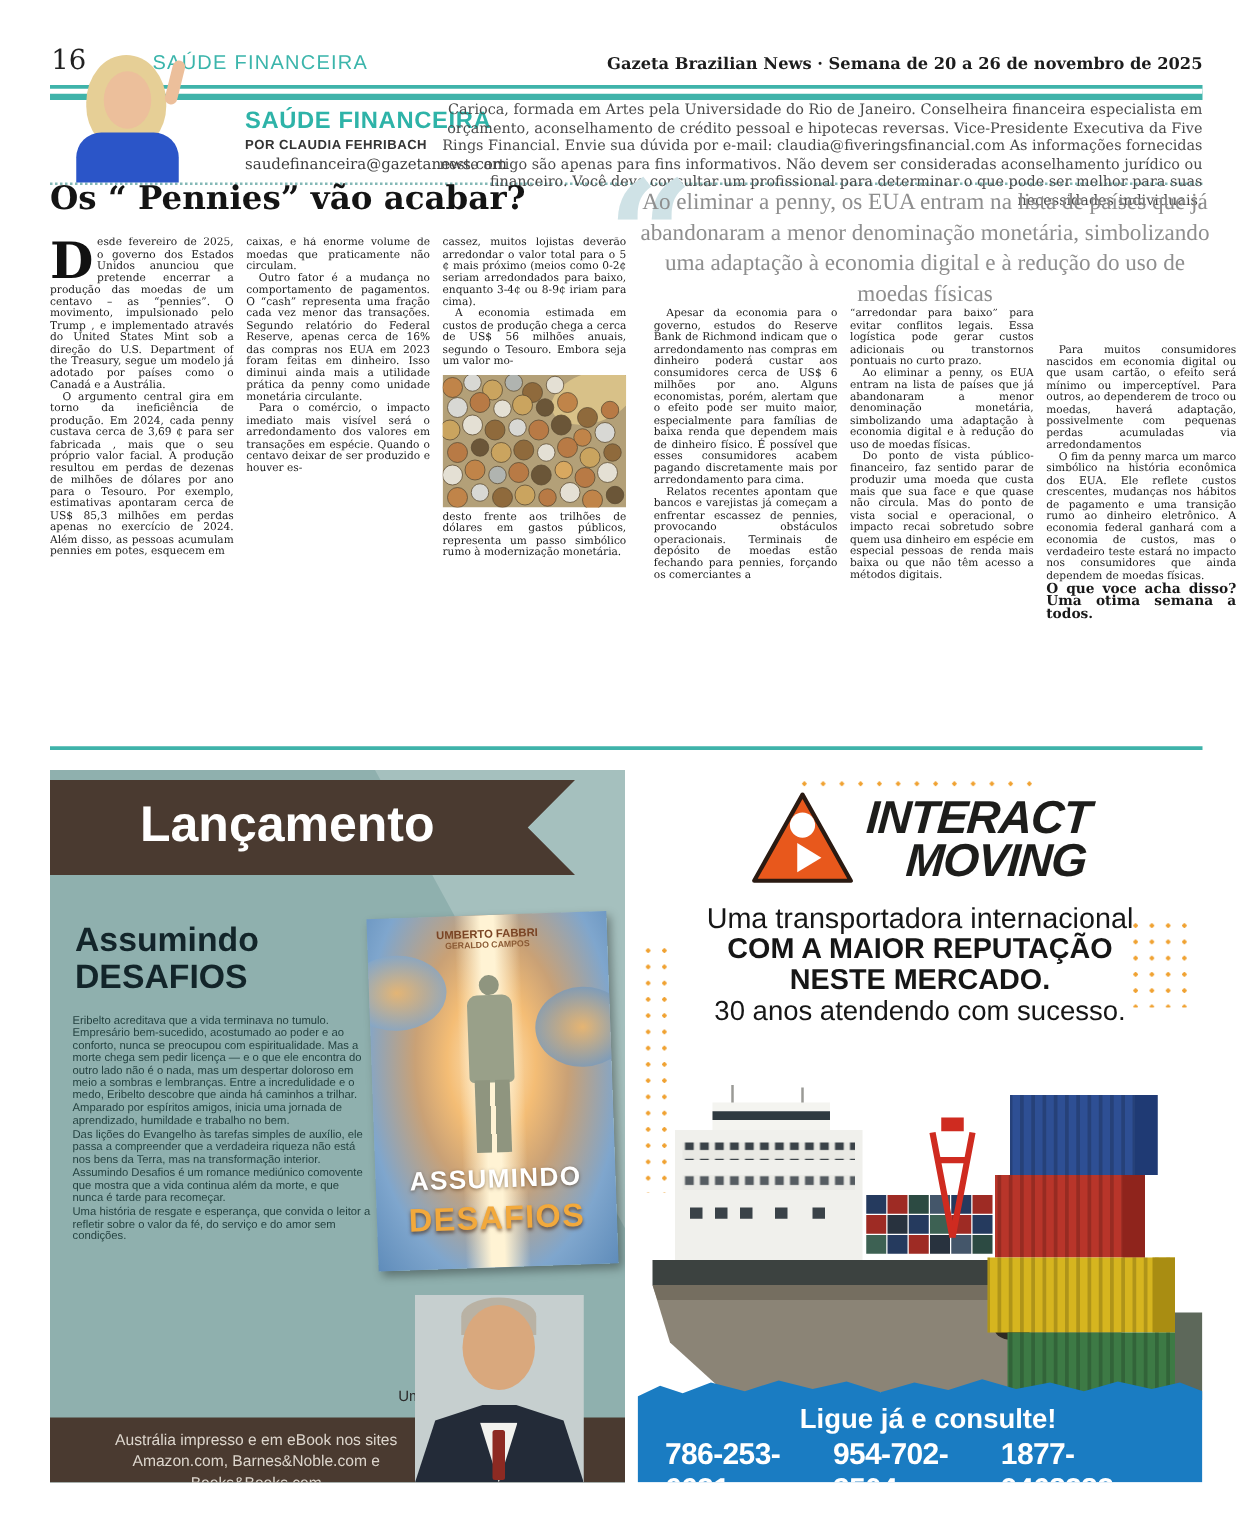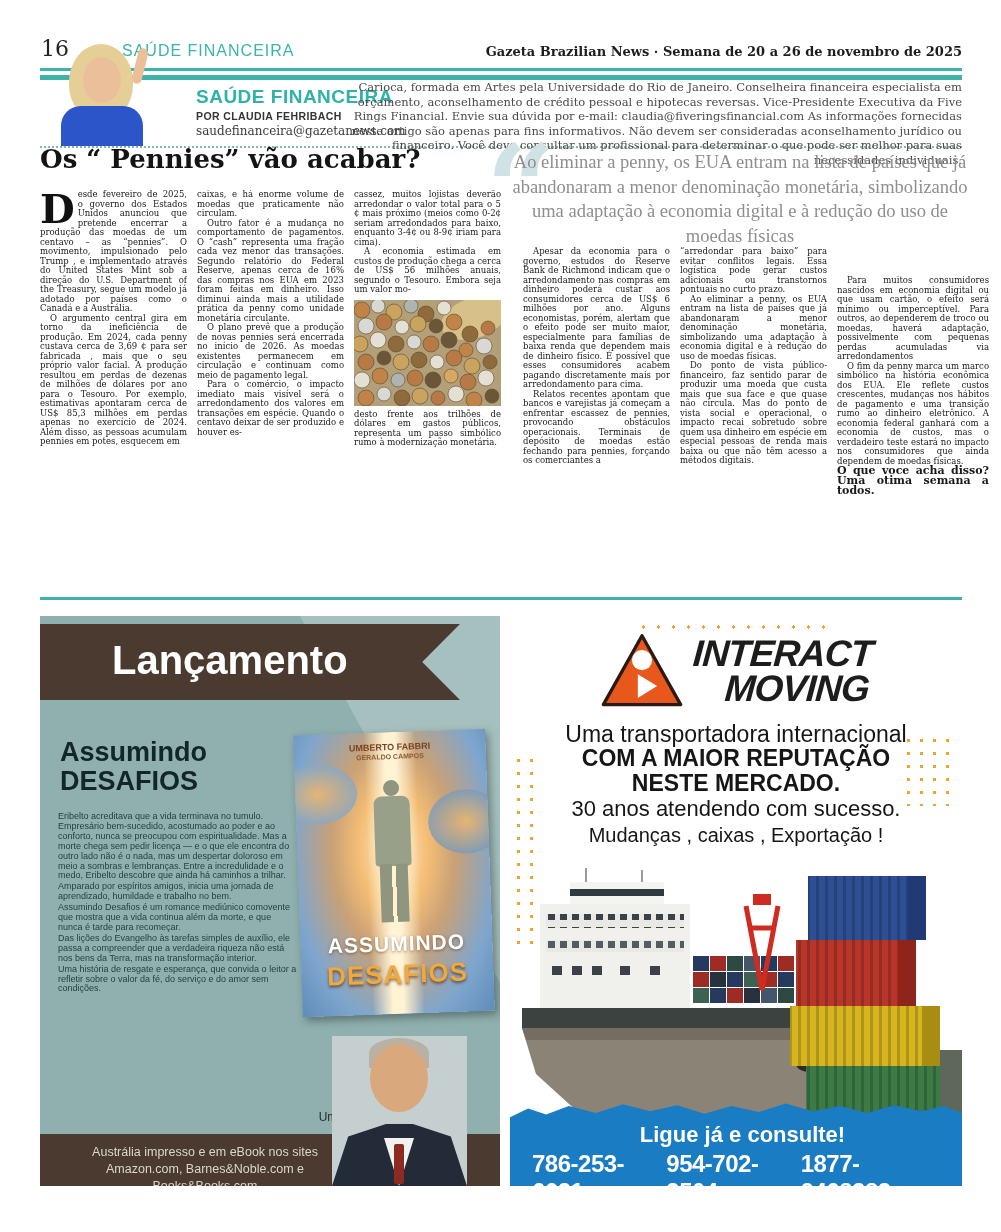--- a/index.html
+++ b/index.html
@@ -143,21 +143,20 @@
   <div class="quote-mark">“</div>
   <div class="pullquote">Ao eliminar a penny, os EUA entram na lista de países que já abandonaram a menor denominação monetária, simbolizando uma adaptação à economia digital e à redução do uso de moedas físicas</div>
 
   <div id="col1" class="col">
     <p class="nofirst"><span class="dropcap">D</span><span>esde fevereiro de 2025, o governo dos Estados Unidos anunciou que pretende encerrar a produção das moedas de um centavo – as “pennies”. O movimento, impulsionado pelo Trump , e implementado através do United States Mint sob a direção do U.S. Department of the Treasury, segue um modelo já adotado por países como o Canadá e a Austrália.</span></p>
     <p>O argumento central gira em torno da ineficiência de produção. Em 2024, cada penny custava cerca de 3,69 ¢ para ser fabricada , mais que o seu próprio valor facial. A produção resultou em perdas de dezenas de milhões de dólares por ano para o Tesouro. Por exemplo, estimativas apontaram cerca de US$ 85,3 milhões em perdas apenas no exercício de 2024. Além disso, as pessoas acumulam pennies em potes, esquecem em</p>
   </div>
   <div id="col2" class="col">
     <p class="nofirst">caixas, e há enorme volume de moedas que praticamente não circulam.</p>
     <p>Outro fator é a mudança no comportamento de pagamentos. O “cash” representa uma fração cada vez menor das transações. Segundo relatório do Federal Reserve, apenas cerca de 16% das compras nos EUA em 2023 foram feitas em dinheiro. Isso diminui ainda mais a utilidade prática da penny como unidade monetária circulante.</p>
-    <p>O plano prevê que a produção de novas pennies será encerrada no início de 2026. As moedas existentes permanecem em circulação e continuam como meio de pagamento legal.</p>
     <p>Para o comércio, o impacto imediato mais visível será o arredondamento dos valores em transações em espécie. Quando o centavo deixar de ser produzido e houver es-</p>
   </div>
   <div id="col3" class="col">
     <p class="nofirst">cassez, muitos lojistas deverão arredondar o valor total para o 5 ¢ mais próximo (meios como 0-2¢ seriam arredondados para baixo, enquanto 3-4¢ ou 8-9¢ iriam para cima).</p>
     <p>A economia estimada em custos de produção chega a cerca de US$ 56 milhões anuais, segundo o Tesouro. Embora seja um valor mo-</p>
     <svg class="coins" viewBox="0 0 147 106" xmlns="http://www.w3.org/2000/svg">
       <rect width="147" height="106" fill="#b3a078"></rect>
       <ellipse cx="120" cy="18" rx="34" ry="20" fill="#d8c188" transform="rotate(-18 120 18)"></ellipse>
       <g stroke="#5a4a32" stroke-width="0.6">
         <circle cx="8" cy="10" r="8" fill="#c08449"></circle>
@@ -231,22 +230,22 @@
     <div class="ribbon">
       <span>Lançamento</span>
     </div>
     <div class="book-heading">
       <div>Assumindo</div>
       <div>DESAFIOS</div>
     </div>
     <div class="book-body">
       <p>Eribelto acreditava que a vida terminava no tumulo. Empresário bem-sucedido, acostumado ao poder e ao conforto, nunca se preocupou com espiritualidade. Mas a morte chega sem pedir licença — e o que ele encontra do outro lado não é o nada, mas um despertar doloroso em meio a sombras e lembranças. Entre a incredulidade e o medo, Eribelto descobre que ainda há caminhos a trilhar.</p>
       <p>Amparado por espíritos amigos, inicia uma jornada de aprendizado, humildade e trabalho no bem.</p>
+      <p>Das lições do Evangelho às tarefas simples de auxílio, ele passa a compreender que a verdadeira riqueza não está nos bens da Terra, mas na transformação interior.</p>
       <p>Assumindo Desafios é um romance mediúnico comovente que mostra que a vida continua além da morte, e que nunca é tarde para recomeçar.</p>
-      <p>Das lições do Evangelho às tarefas simples de auxílio, ele passa a compreender que a verdadeira riqueza não está nos bens da Terra, mas na transformação interior.</p>
       <p>Uma história de resgate e esperança, que convida o leitor a refletir sobre o valor da fé, do serviço e do amor sem condições.</p>
     </div>
     <div class="book">
       <div class="cloud1"></div>
       <div class="cloud2"></div>
       <div class="door"></div>
       <div class="book-authors">
         <span>UMBERTO FABBRI</span>
         <small>GERALDO CAMPOS</small>
       </div>
@@ -288,21 +287,20 @@
       <div class="brand">
         <span>INTERACT</span>
         <span class="l2">MOVING</span>
       </div>
     </div>
     <div class="taglines">
       <div class="tag1">Uma transportadora internacional</div>
       <div class="tagb">COM A MAIOR REPUTAÇÃO</div>
       <div class="tagb">NESTE MERCADO.</div>
       <div class="tag4">30 anos atendendo com sucesso.</div>
-      <div class="tag5">Mudanças , caixas , Exportação !</div>
     </div>
     <svg class="ship" viewBox="0 0 452 252" xmlns="http://www.w3.org/2000/svg">
       <defs>
         <pattern id="rib" width="9" height="9" patternUnits="userSpaceOnUse">
           <rect width="3" height="9" fill="rgba(0,0,0,0.18)"></rect>
         </pattern>
         <pattern id="win" width="12" height="14" patternUnits="userSpaceOnUse">
           <rect width="12" height="14" fill="#e9e9e4"></rect>
             <rect x="2" y="3" width="7" height="7" fill="#3a4248"></rect>
         </pattern>

